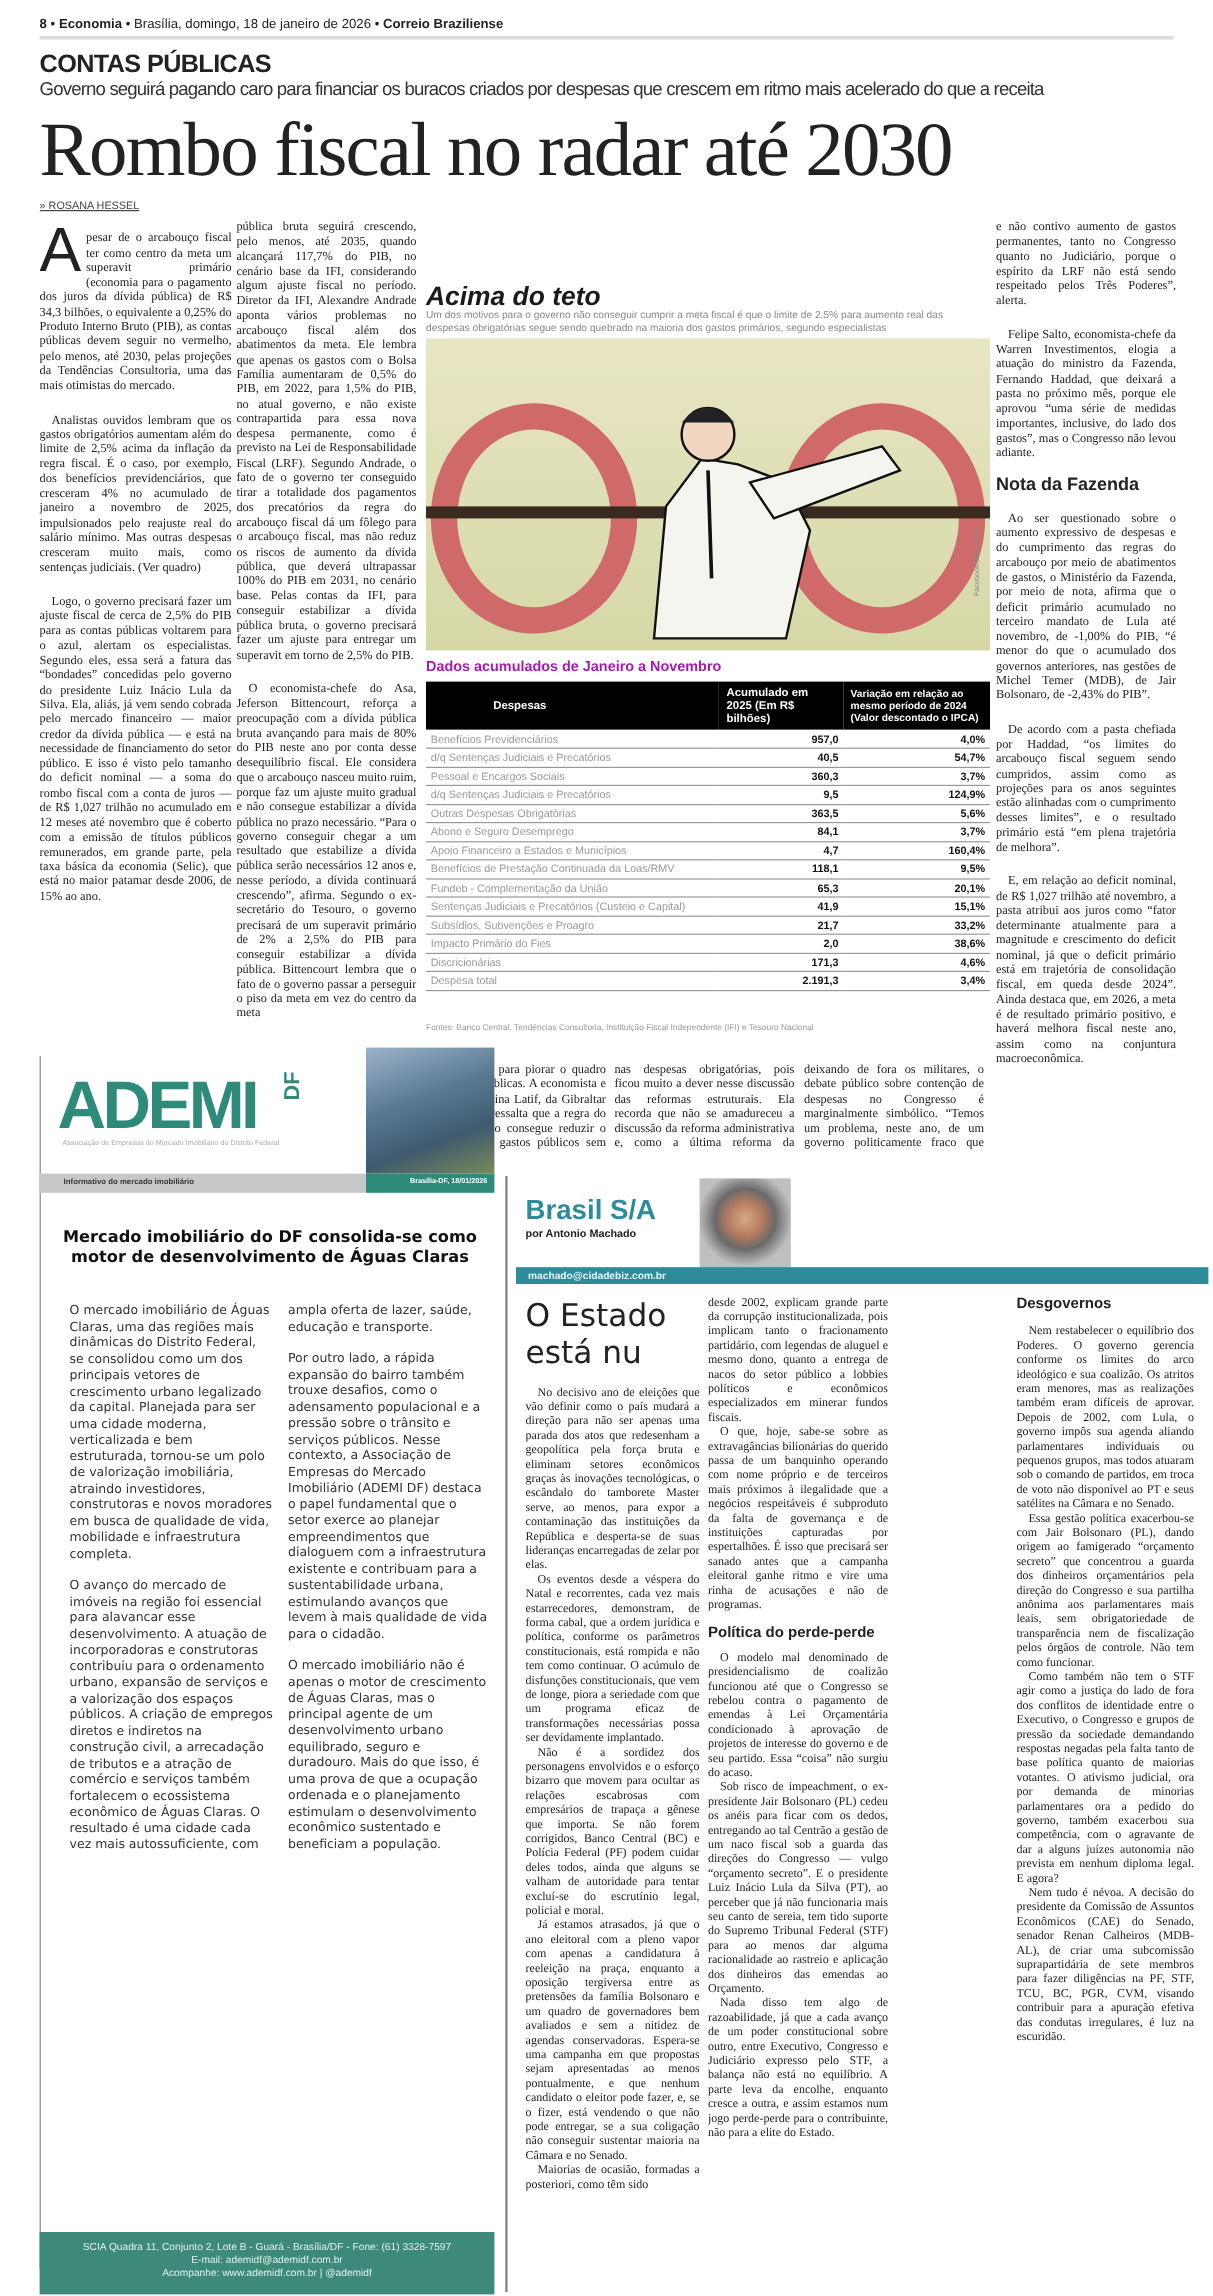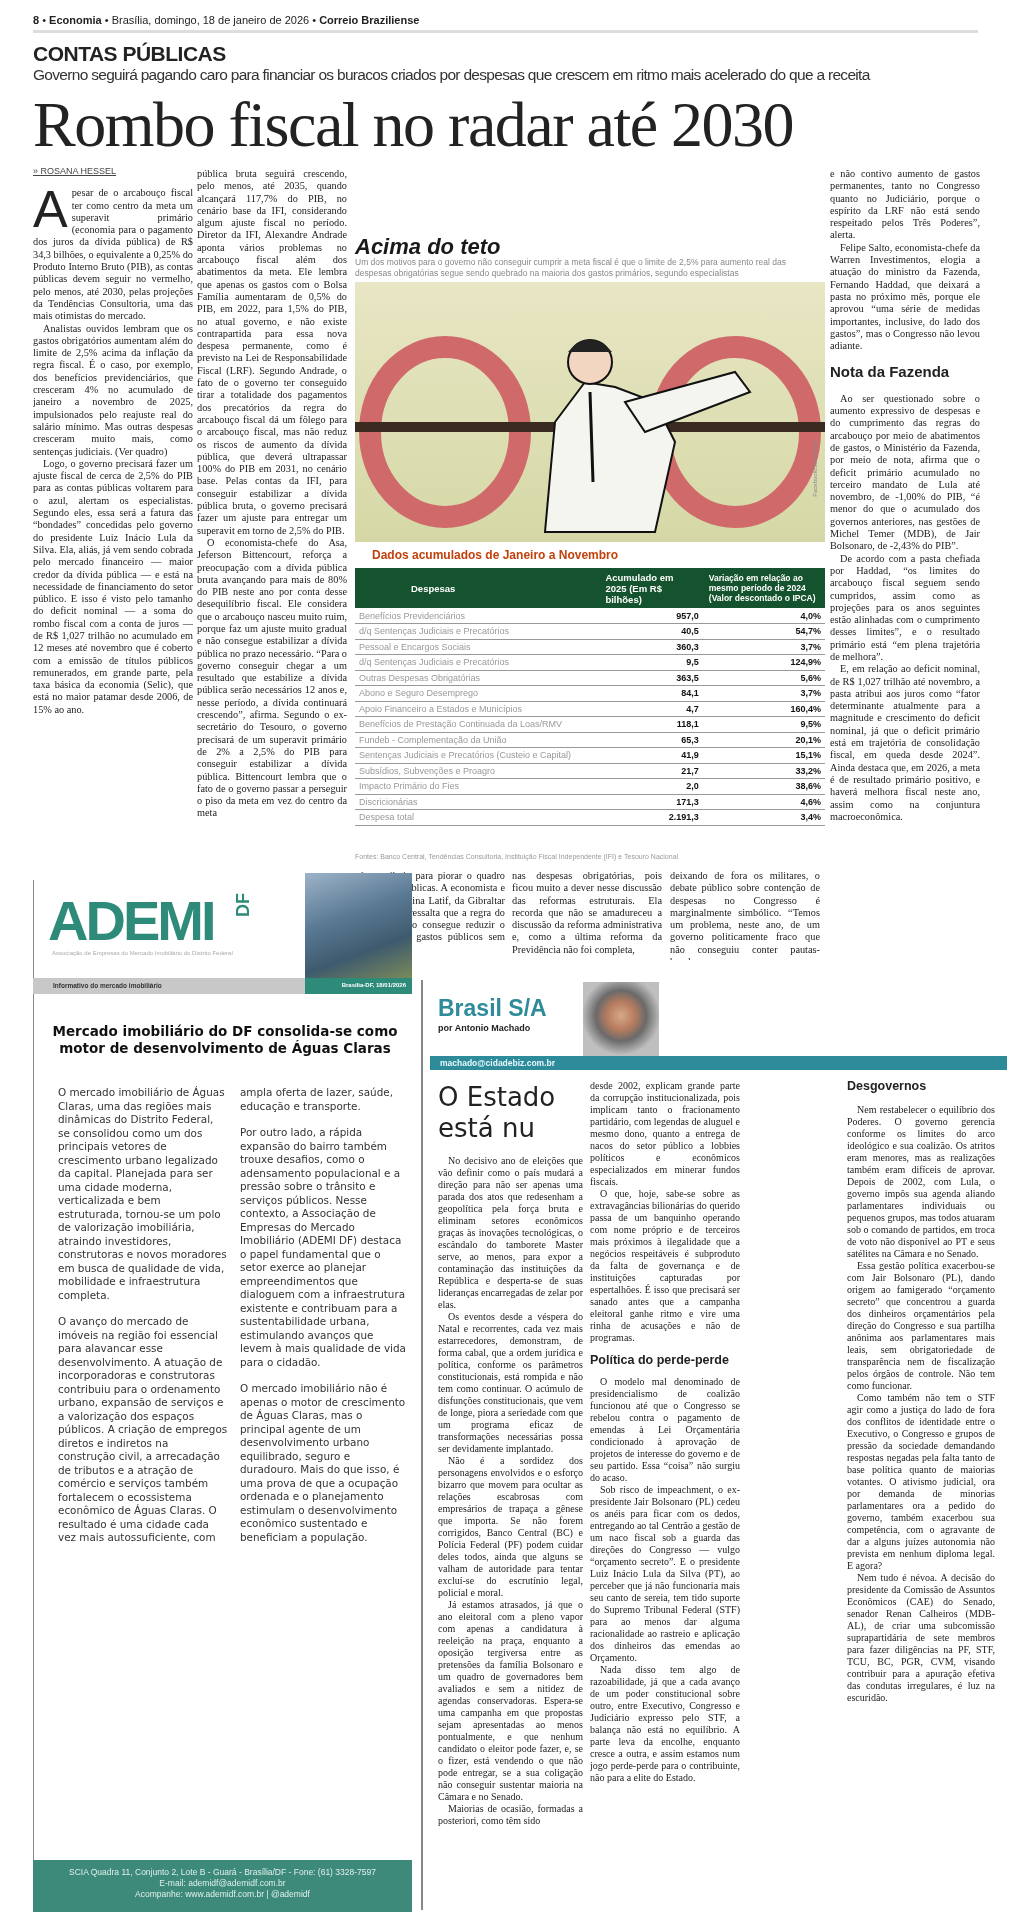--- a/index.html
+++ b/index.html
@@ -4,29 +4,29 @@
 <style>
   * { box-sizing: border-box; margin: 0; padding: 0; }
   body { width: 1011px; height: 1913px; background: #fff; font-family: "DejaVu Serif", serif; color: #222; position: relative; overflow: hidden; }
   .abs { position: absolute; }
   .runner { left: 33px; top: 14px; width: 945px; font-family: "Liberation Sans", sans-serif; font-size: 11px; border-bottom: 3px solid #ddd; padding-bottom: 4px; }
   .runner b { font-weight: bold; }
   .kicker { left: 33px; top: 42px; font-family: "Liberation Sans", sans-serif; font-weight: bold; font-size: 21px; letter-spacing: -0.5px; }
   .subhead { left: 33px; top: 66px; font-family: Liberation Sans, sans-serif; font-size: 15.5px; letter-spacing: -0.7px; color: #333; white-space: nowrap; }
   .headline { left: 33px; top: 88px; font-family: "Liberation Serif", serif; font-size: 64px; letter-spacing: -1.5px; white-space: nowrap; }
   .col { font-family: "Liberation Serif", serif; font-size: 10.3px; line-height: 12.3px; text-align: justify; color: #222; overflow: hidden; }
-  .col p { text-indent: 10px; }
+  .col p { text-indent: 10px; margin-top: 16px; }
   .byline { font-family: "Liberation Sans", sans-serif; font-size: 9px; color: #444; text-decoration: underline; }
   .dropcap { float: left; font-size: 52px; line-height: 44px; margin-right: 4px; font-family: "Liberation Sans", sans-serif; }
   .infotitle { left: 355px; top: 234px; font-family: "Liberation Sans", sans-serif; font-weight: bold; font-style: italic; font-size: 22px; color: #1a1a1a; }
   .infosub { left: 355px; top: 257px; width: 460px; font-family: "Liberation Sans", sans-serif; font-size: 8.5px; color: #888; line-height: 11px; }
   .illus { left: 355px; top: 282px; width: 470px; height: 260px; background: linear-gradient(#e8e6c4, #d5d8a6); overflow: hidden; }
-  .tabletitle { left: 372px; top: 548px; font-family: "Liberation Sans", sans-serif; font-weight: bold; font-size: 12px; color: #c2410c; }
+  .tabletitle { left: 355px; top: 548px; font-family: "Liberation Sans", sans-serif; font-weight: bold; font-size: 12px; color: #a21caf; }
   .datatable { left: 355px; top: 568px; width: 470px; border-collapse: collapse; font-family: "Liberation Sans", sans-serif; font-size: 9px; }
-  .datatable th { background: #14532d; color: #fff; font-weight: bold; height: 40px; text-align: left; padding: 2px 6px; font-size: 9.5px; }
+  .datatable th { background: #000000; color: #fff; font-weight: bold; height: 40px; text-align: left; padding: 2px 6px; font-size: 9.5px; }
   .datatable td { border-bottom: 1.5px solid #999; height: 15.5px; padding: 0 4px; color: #999; }
   .datatable td.num { text-align: right; color: #111; font-weight: bold; }
   .source { left: 355px; top: 853px; font-family: "Liberation Sans", sans-serif; font-size: 7px; color: #999; }
   .subh { font-family: "Liberation Sans", sans-serif; font-weight: bold; font-size: 15px; color: #222; margin: 14px 0 14px; }
   .ademi { left: 33px; top: 880px; width: 376px; height: 1010px; border-left: 1.5px solid #888; }
   .ademi-logo { left: 48px; top: 888px; font-family: "Liberation Sans", sans-serif; font-size: 56px; color: #2e8b7a; font-weight: bold; letter-spacing: -3px; }
   .ademi-df { left: 233px; top: 893px; width: 22px; font-family: "Liberation Sans", sans-serif; color: #2e8b7a; font-weight: bold; font-size: 18px; writing-mode: vertical-rl; transform: rotate(180deg); }
   .ademi-assoc { left: 52px; top: 950px; font-family: "Liberation Sans", sans-serif; font-size: 6px; color: #aaa; }
   .ademi-building { left: 305px; top: 873px; width: 107px; height: 105px; background: linear-gradient(160deg, #9db3c8 0%, #5a7a94 40%, #3e5a6e 70%, #7a8a5a 100%); }
   .ademi-bar { left: 33px; top: 978px; width: 272px; height: 16px; background: #c8c8c8; font-family: "Liberation Sans", sans-serif; font-size: 6.5px; font-weight: bold; padding: 4px 20px; color: #333; }

